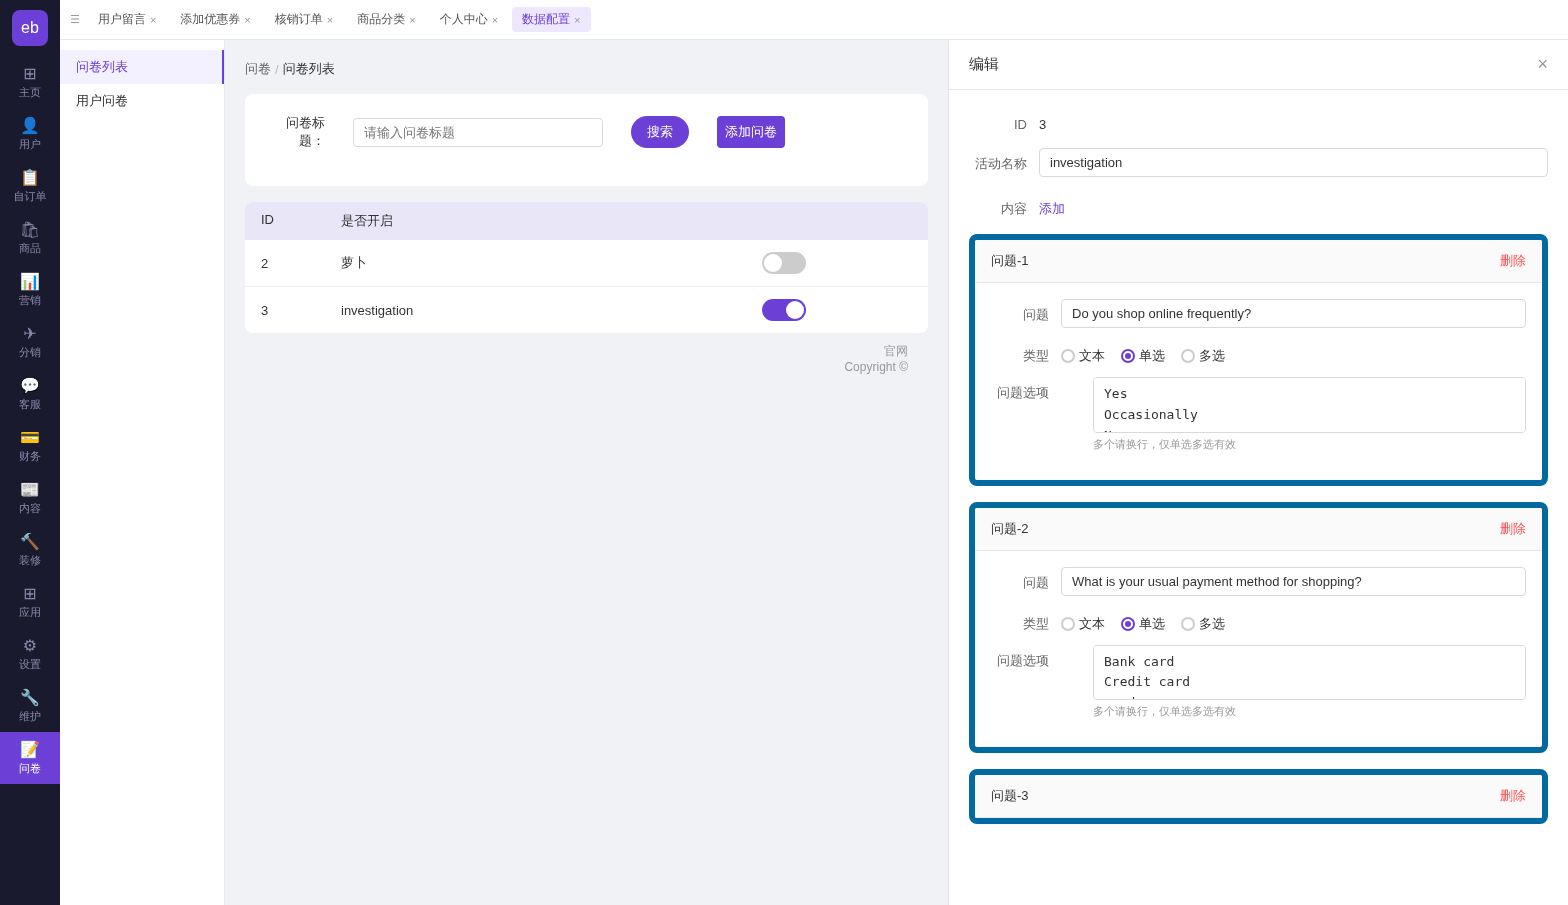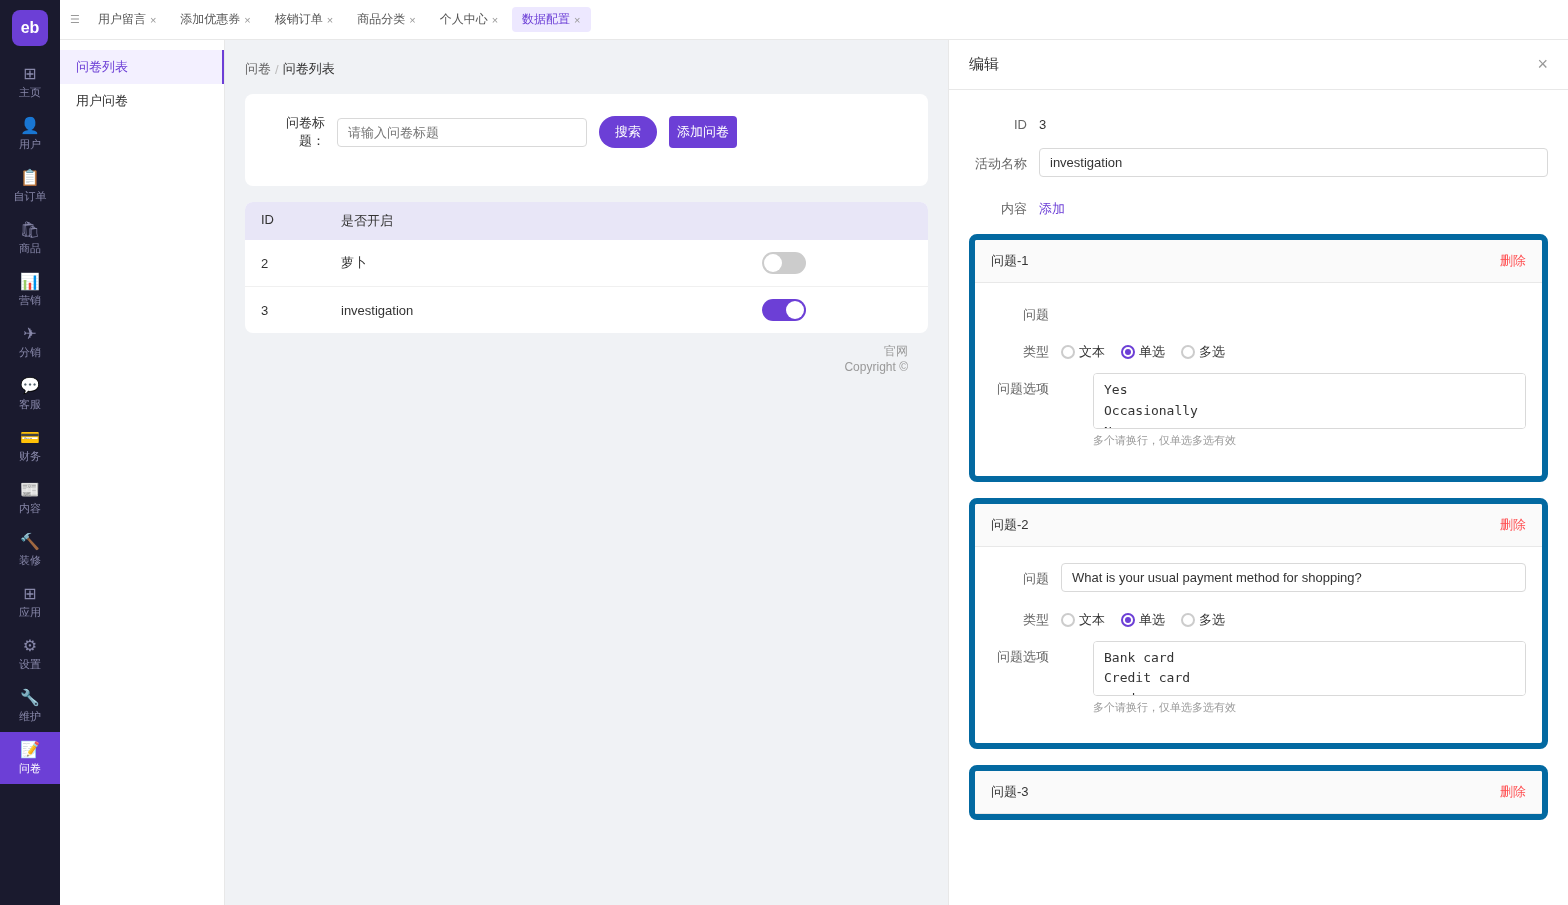--- a/index.html
+++ b/index.html
@@ -18,21 +18,21 @@
     .sidebar-logo {
       width: 36px;
       height: 36px;
       background: #6c3fd6;
       border-radius: 8px;
       display: flex;
       align-items: center;
       justify-content: center;
       color: white;
       font-size: 16px;
-      font-weight: bold;
+      font-weight: normal;
       margin-bottom: 10px;
     }
     .sidebar-item {
       width: 100%;
       display: flex;
       flex-direction: column;
       align-items: center;
       padding: 8px 0;
       color: #8888aa;
       cursor: pointer;
@@ -125,21 +125,21 @@
 
     .search-bar {
       background: #fff;
       border-radius: 8px;
       padding: 20px;
       margin-bottom: 16px;
     }
     .search-row {
       display: flex;
       align-items: center;
-      gap: 12px;
+      gap: 28px;
       margin-bottom: 16px;
     }
     .search-label { color: #333; font-size: 13px; width: 60px; text-align: right; }
     .search-input {
       border: 1px solid #d9d9d9;
       border-radius: 4px;
       padding: 6px 10px;
       font-size: 13px;
       color: #bbb;
       width: 250px;
@@ -542,20 +542,21 @@
         </div>
 
         <div class="question-card">
           <div class="question-card-header">
             <span class="question-title">问题-1</span>
             <span class="delete-link">删除</span>
           </div>
           <div class="question-body">
             <div class="q-row">
               <span class="q-label">问题</span>
+              <input class="q-input" type="text" value="Do you shop online frequently?" style="">
             </div>
             <div class="q-row">
               <span class="q-label">类型</span>
               <div class="type-options">
                 <div class="radio-option">
                   <div class="radio-circle"></div>
                   <span>文本</span>
                 </div>
                 <div class="radio-option">
                   <div class="radio-circle checked"></div>

